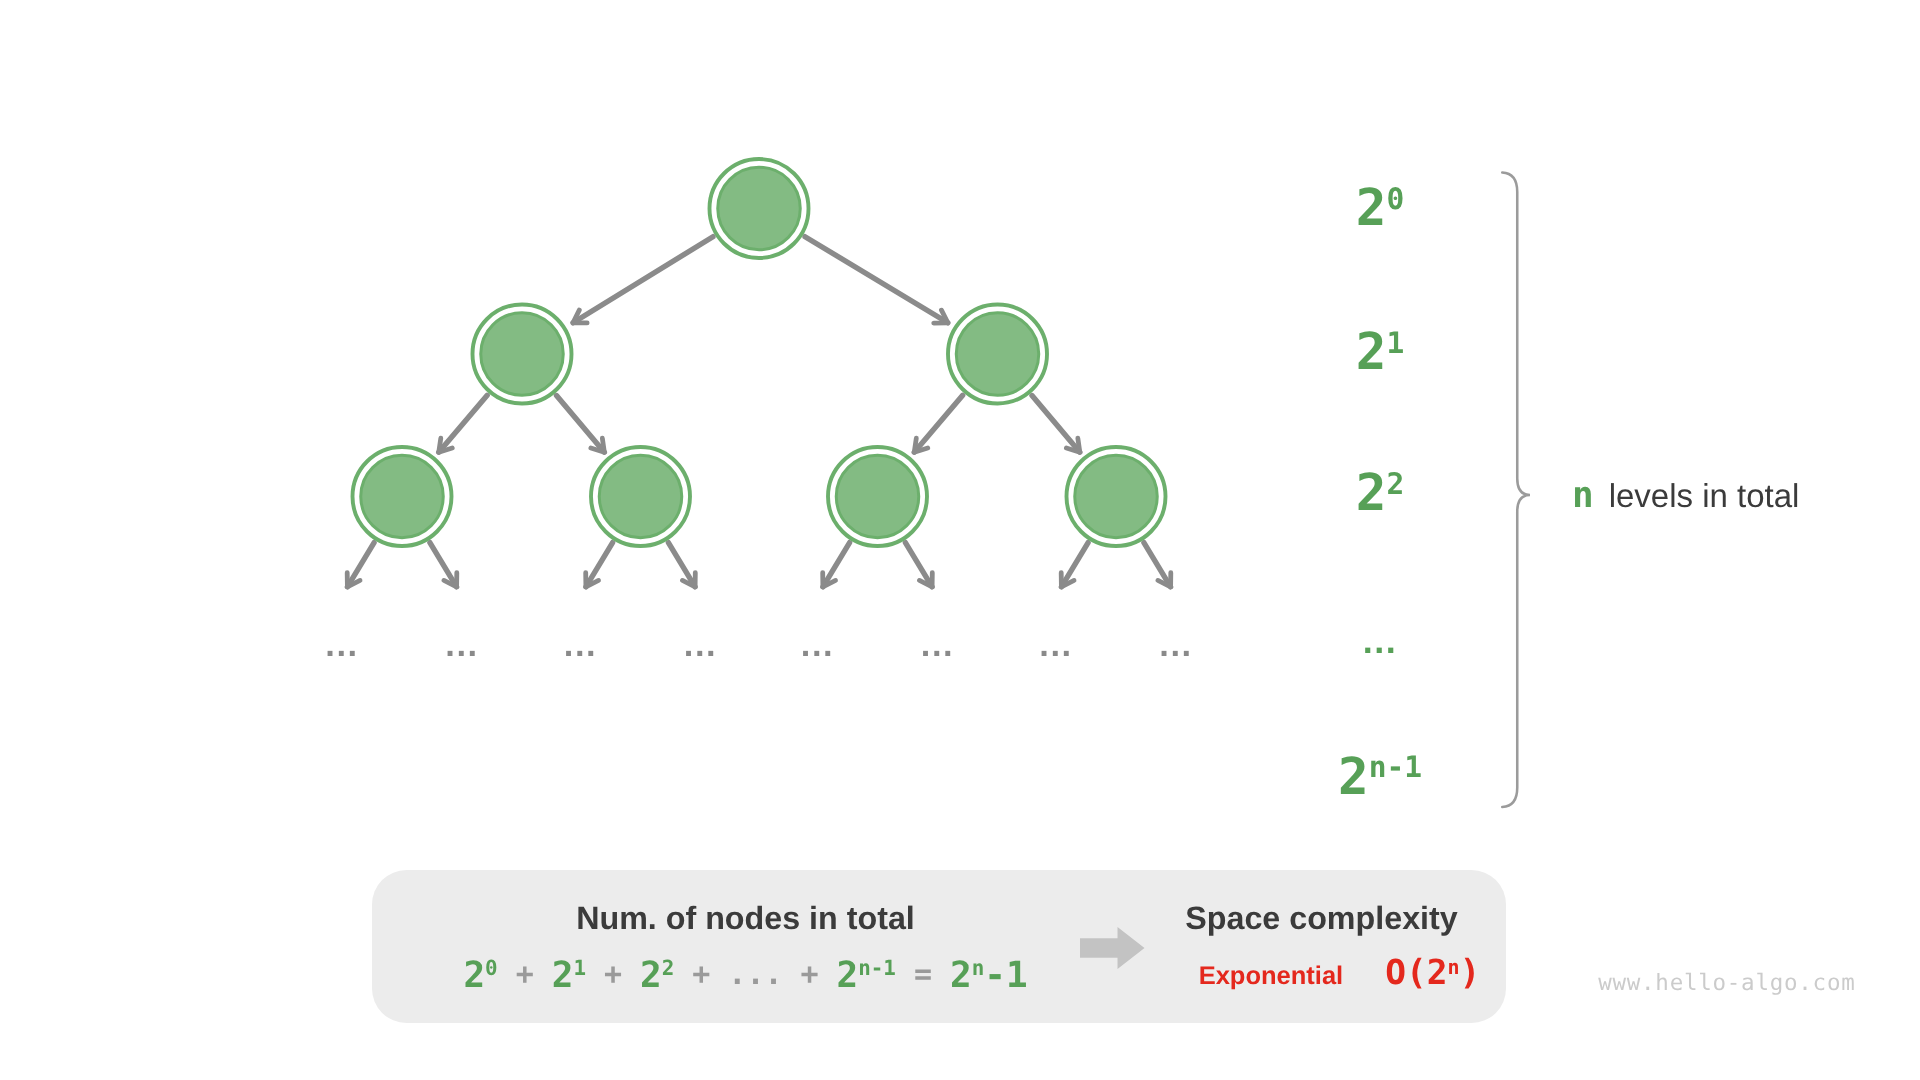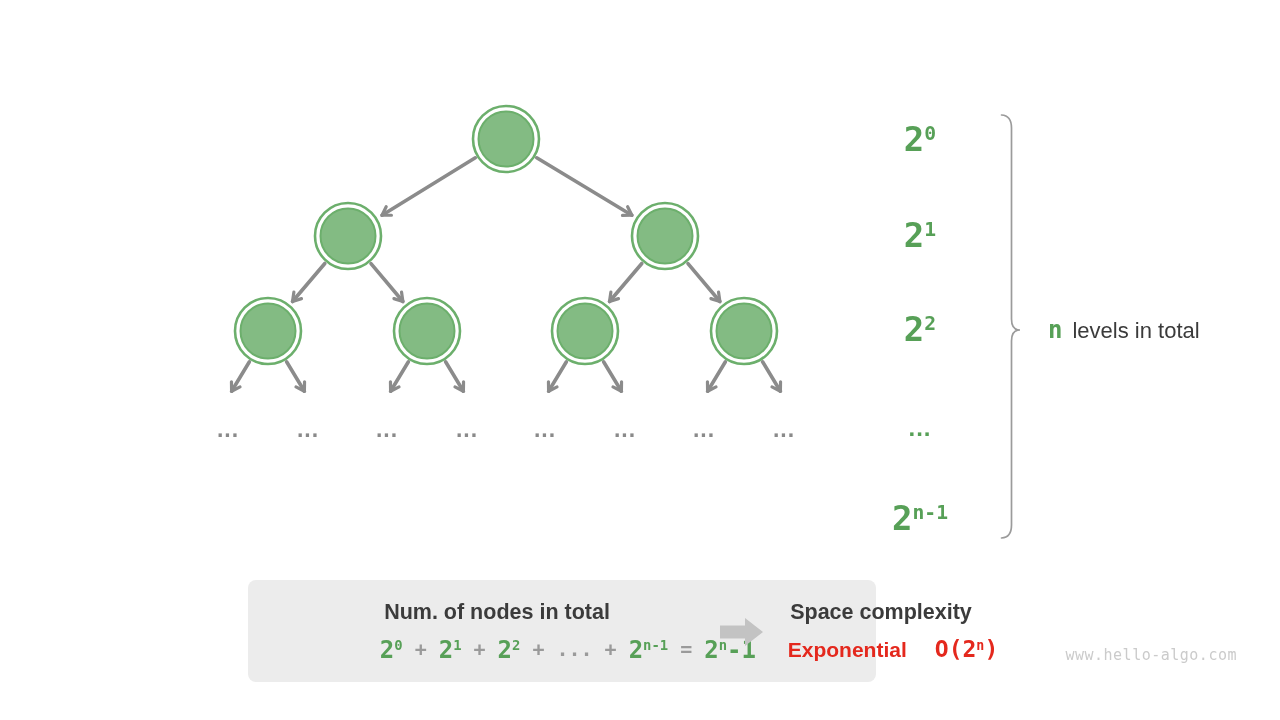--- a/index.html
+++ b/index.html
@@ -18,32 +18,32 @@
   .lv sup,.sup{font-size:0.58em;position:relative;top:-0.55em;vertical-align:baseline;line-height:0;}
   .lv-dots{left:860px;width:120px;text-align:center;color:#57a057;
       font-family:"Liberation Sans",sans-serif;font-weight:bold;font-size:24px;letter-spacing:1px;line-height:20px;}
 
   
   .brace-label{left:1048px;top:315px;height:30px;line-height:30px;white-space:nowrap;}
   .brace-label .n{color:#57a057;font-family:"DejaVu Sans Mono",monospace;font-weight:bold;font-size:24px;margin-right:10px;}
   .brace-label .rest{color:#3b3b3b;font-size:22px;margin-top:16px;}
 
   
-  .summary-box{left:248px;top:580px;width:628px;height:102px;background:#ececec;border-radius:8px;}
+  .summary-box{left:248px;top:580px;width:756px;height:102px;background:#ececec;border-radius:23px;}
   .col-title{position:absolute;top:19px;font-weight:bold;font-size:21.5px;line-height:26px;
              color:#3b3b3b;text-align:center;}
   .left-col-title{left:0;width:498px;}
   .right-col-title{left:508px;width:250px;}
-  .formula{position:absolute;left:16px;top:54px;width:498px;text-align:right;white-space:nowrap;
+  .formula{position:absolute;left:0;top:54px;width:498px;text-align:center;white-space:nowrap;
            font-family:"DejaVu Sans Mono",monospace;font-weight:bold;font-size:24px;color:#57a057;line-height:32px;}
   .formula .tok{display:inline-block;margin:0 6px;}
   .formula .op{color:#9a9a9a;font-size:20px;position:relative;top:-2px;}
   .red-line{position:absolute;left:520px;top:54px;width:250px;text-align:center;white-space:nowrap;
             color:#e4281d;line-height:30px;}
-  .red-line .word{font-family:"Liberation Sans",sans-serif;font-weight:bold;font-size:21px;margin-right:28px;}
+  .red-line .word{font-family:"Liberation Sans",sans-serif;font-weight:bold;font-size:17px;margin-right:28px;}
   .red-line .bigo{font-family:"DejaVu Sans Mono",monospace;font-weight:bold;font-size:23px;}
   .block-arrow{position:absolute;left:472px;top:36px;}
 
   
   .watermark{left:1037px;top:646px;width:200px;text-align:right;
     font-family:"DejaVu Sans Mono",monospace;font-size:15px;letter-spacing:0.5px;color:#cbcbcb;}
 </style>
 </head>
 <body>
 

